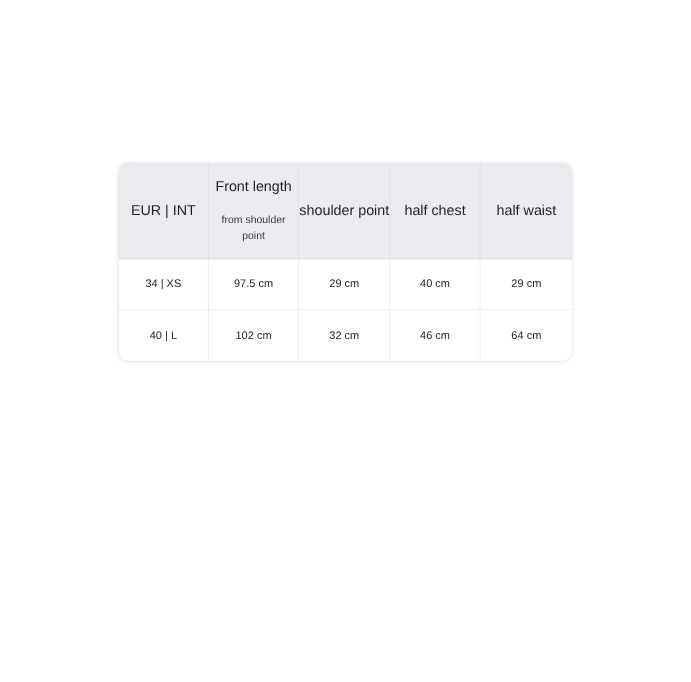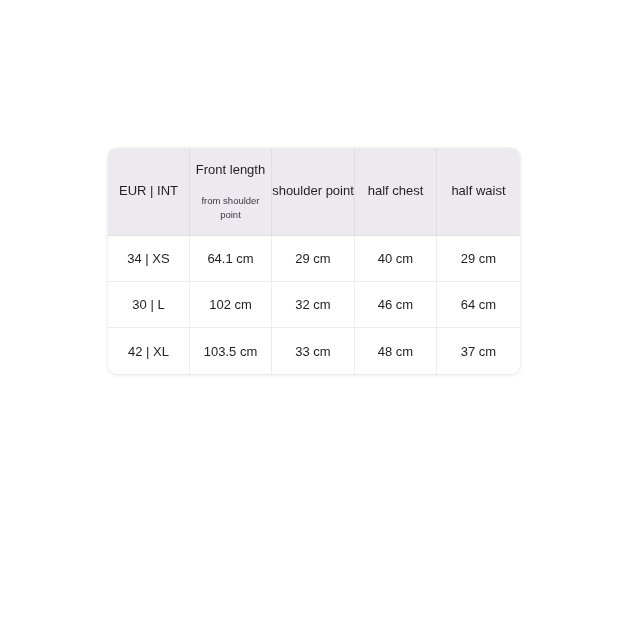--- a/index.html
+++ b/index.html
@@ -78,21 +78,21 @@
   }
   .hdr-sub {
     font-size: 9.5px;
     line-height: 1.45;
     color: #3a3a41;
     max-width: 66px;
   }
 
   tbody td {
     height: 46px;
-    font-size: 13px;
+    font-size: 10px;
     font-weight: 400;
     border-right: 1px solid #ededf1;
     border-bottom: 1px solid #ededf1;
     background: #ffffff;
     box-sizing: border-box;
   }
   tbody td:last-child {
     border-right: none;
   }
   tbody tr:last-child td {
@@ -137,34 +137,27 @@
         <th>
           <div class="hdr-stack">
             <span class="hdr-main">half waist</span>
           </div>
         </th>
       </tr>
     </thead>
     <tbody>
       <tr>
         <td>34 | XS</td>
-        <td>64.1 cm</td>
+        <td>97.5 cm</td>
         <td>29 cm</td>
         <td>40 cm</td>
         <td>29 cm</td>
       </tr>
       <tr>
-        <td>30 | L</td>
+        <td>40 | L</td>
         <td>102 cm</td>
         <td>32 cm</td>
         <td>46 cm</td>
         <td>64 cm</td>
-      </tr>
-      <tr>
-        <td>42 | XL</td>
-        <td>103.5 cm</td>
-        <td>33 cm</td>
-        <td>48 cm</td>
-        <td>37 cm</td>
       </tr>
     </tbody>
   </table>
 </div>
 
 </body></html>

